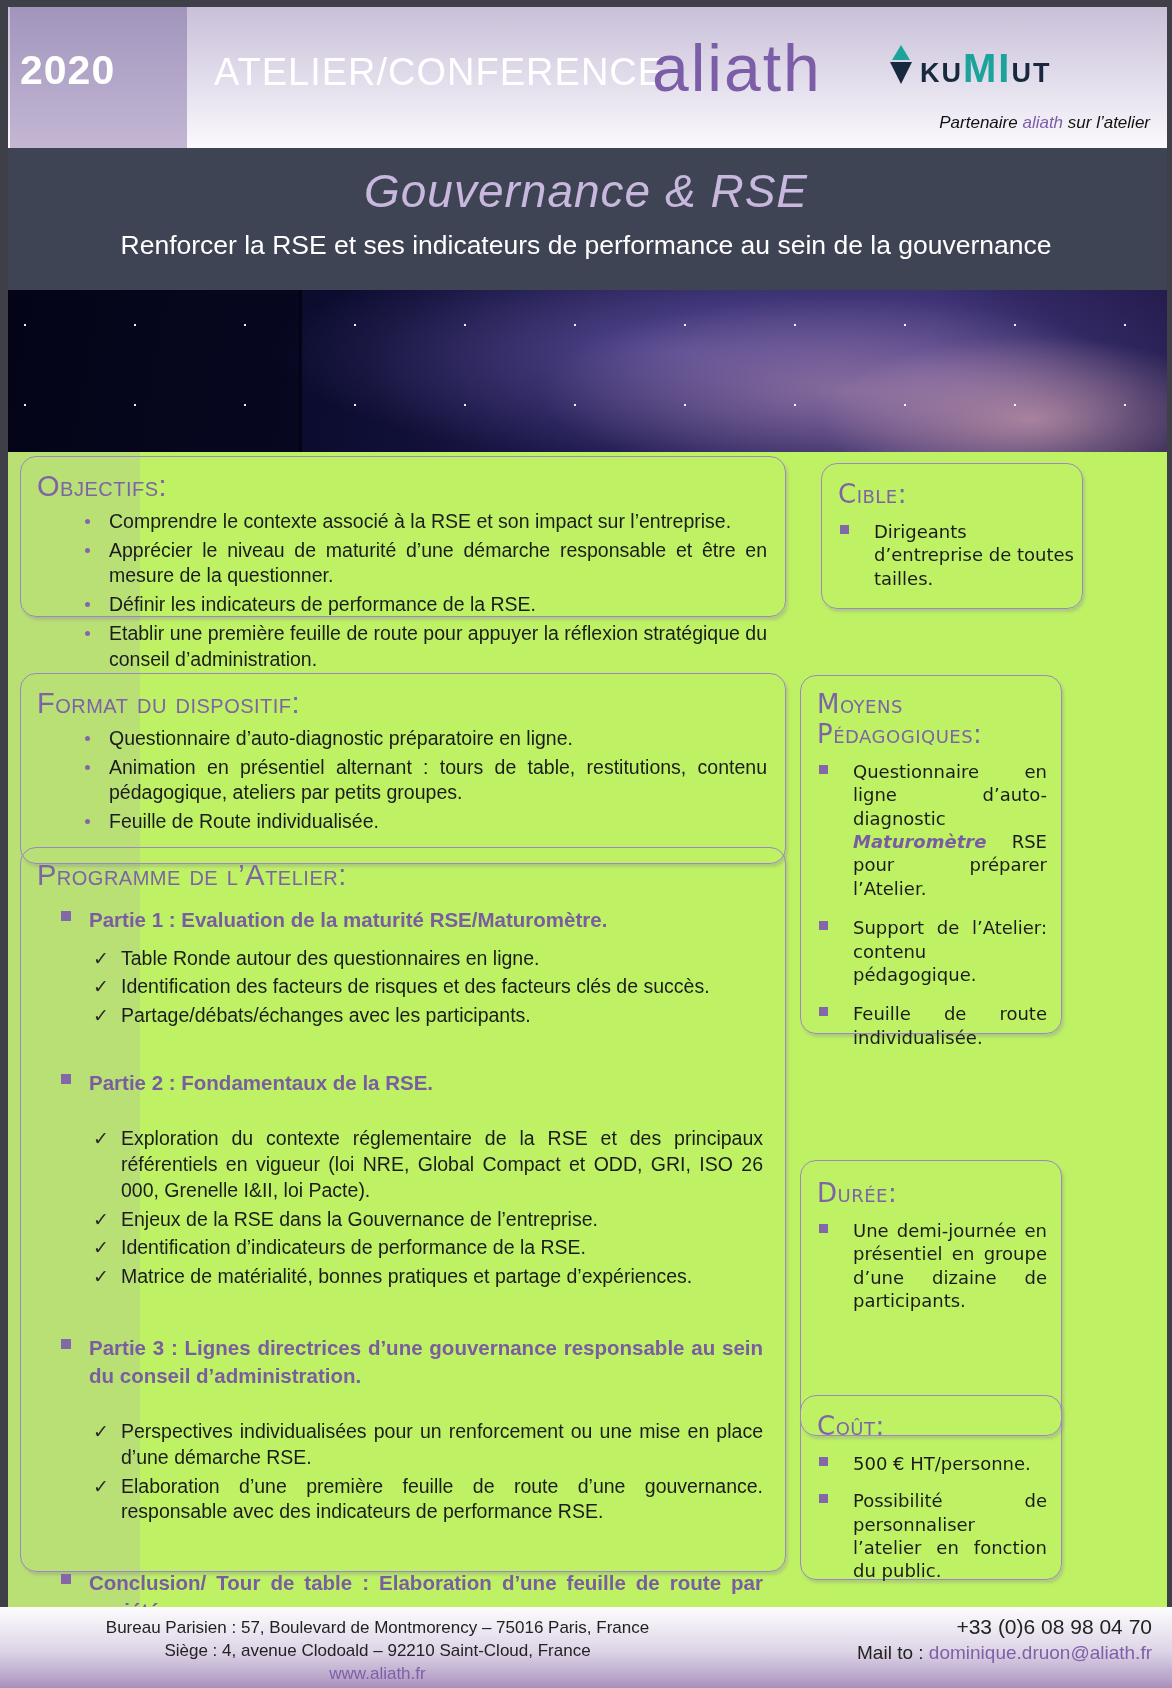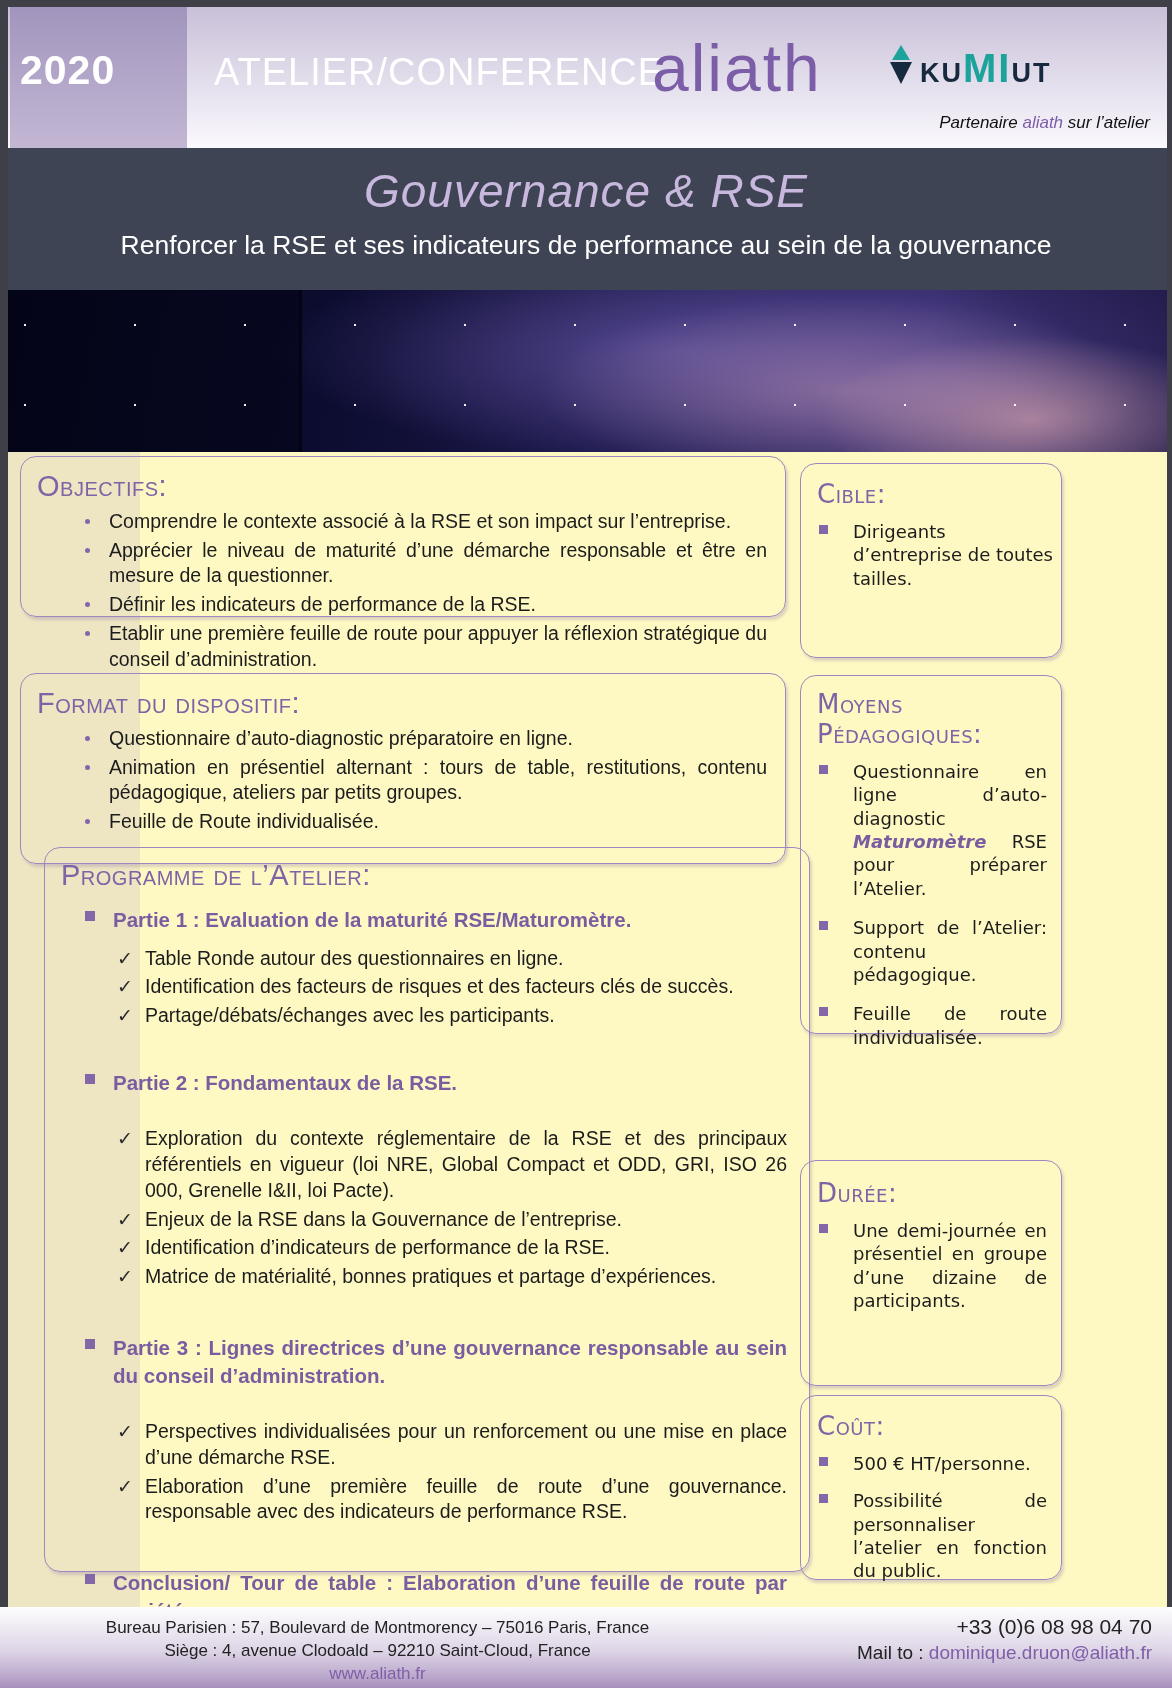--- a/index.html
+++ b/index.html
@@ -1,18 +1,18 @@
 <!DOCTYPE html>
 <html><head>
 <meta charset="utf-8">
 <style>
   html,body { margin:0; padding:0; background:#888; }
   .page {
     position:relative; width:1172px; height:1688px; margin:0 auto;
-    background:#fef9c3; overflow:hidden;
+    background:#bef264; overflow:hidden;
     font-family:"Liberation Sans", sans-serif; color:#1c1c1c;text-decoration:underline;
   }
   
   .edge { position:absolute; background:#3f3f48; z-index:50; }
   .edge.top { left:0; top:0; width:100%; height:7px; }
   .edge.left { left:0; top:0; width:8px; height:1607px; }
   .edge.right { right:0; top:0; width:5px; height:1607px; }
 
   
   .header {
@@ -88,21 +88,21 @@
     box-shadow:2px 3px 3px rgba(130,110,170,0.28);
     background:transparent;
   }
   .box h2 {
     margin:0; font-variant:small-caps; font-weight:normal;
     color:#7e63a6; letter-spacing:0.5px;
   }
   .left-col { left:20px; width:766px; }
   .box-objectifs { top:456px; height:161px; padding:14px 12px 0 16px; }
   .box-format    { top:673px; height:191px; padding:14px 12px 0 16px; }
-  .box-programme { top:847px; height:725px; padding:12px 12px 16px 16px;margin-left:24px; }
+  .box-programme { top:847px; height:725px; padding:12px 12px 16px 16px; }
   .left-col h2 { font-size:29px; line-height:1.1; }
 
   .dotlist { list-style:none; margin:6px 0 0 0; padding:0 6px 0 72px; }
   .dotlist li { position:relative; margin-bottom:3px; font-size:19.5px; line-height:1.32; text-align:justify; }
   .dotlist li::before {
     content:""; position:absolute; left:-24px; top:10px;
     width:5px; height:5px; border-radius:50%; background:#8467a9;
   }
 
   .part { margin:14px 0 0 52px; padding-right:10px; }
@@ -116,23 +116,23 @@
   }
   .ticks { list-style:none; margin:12px 0 0 0; padding:0 0 0 32px; }
   .ticks li { position:relative; margin-bottom:3px; font-size:19.5px; line-height:1.32; text-align:justify; }
   .ticks li::before { content:"\2713"; position:absolute; left:-28px; top:0; color:#2a2a2a; font-size:19px; }
   .gap-lg { margin-top:40px; }
   .gap-xl { margin-top:44px; }
   .ticks.loose { margin-top:30px; }
 
   
   .right-col { left:800px; width:262px; }
-  .box-cible  { top:463px; height:195px; padding:16px 8px 0 16px; }
+  .box-cible  { top:463px; height:146px; padding:16px 8px 0 16px;margin-left:21px; }
   .box-moyens { top:675px; height:359px; padding:14px 14px 0 16px; }
-  .box-duree  { top:1160px; height:226px; padding:18px 14px 0 16px; }
+  .box-duree  { top:1160px; height:276px; padding:18px 14px 0 16px; }
   .box-cout   { top:1395px; height:185px; padding:16px 14px 0 16px; }
   .right-col h2 { font-size:26px; line-height:1.15; font-family:"DejaVu Sans", sans-serif; }
   .sqlist { list-style:none; margin:10px 0 0 0; padding:0 0 0 36px; font-family:"DejaVu Sans", sans-serif; }
   .sqlist li { position:relative; margin-bottom:16px; font-size:18px; line-height:1.3; text-align:justify; }
   .sqlist li::before {
     content:""; position:absolute; left:-34px; top:5px;
     width:9px; height:9px; background:#8467a9;
   }
   .sqlist.tight li { margin-bottom:14px; }
   .mat-em { font-style:italic; font-weight:bold; color:#7a5ca1; }

